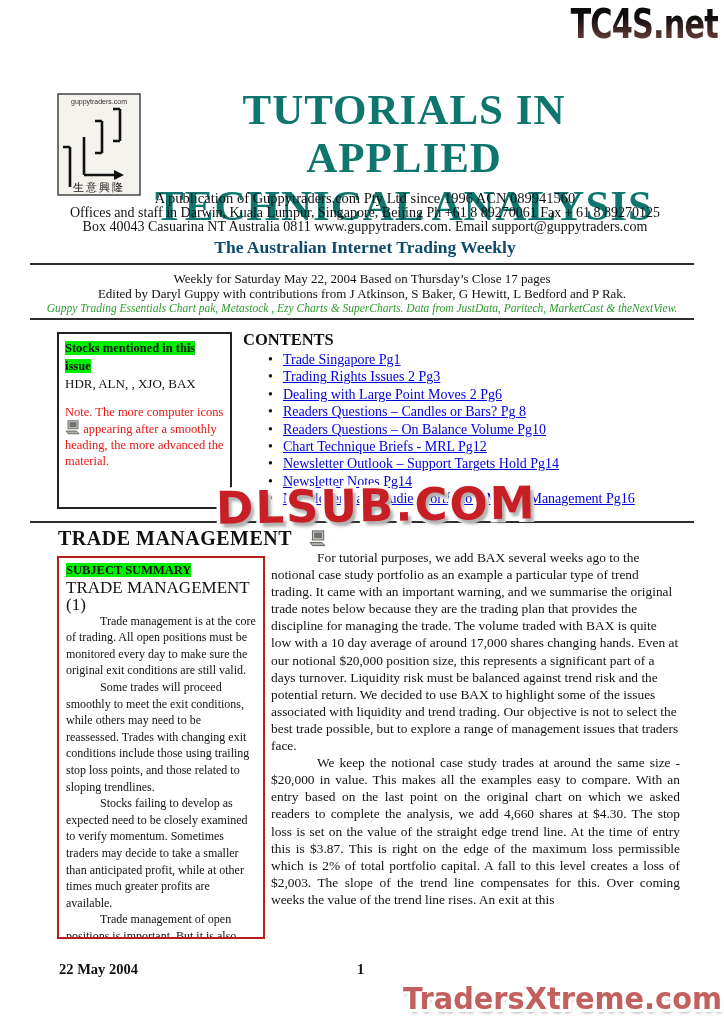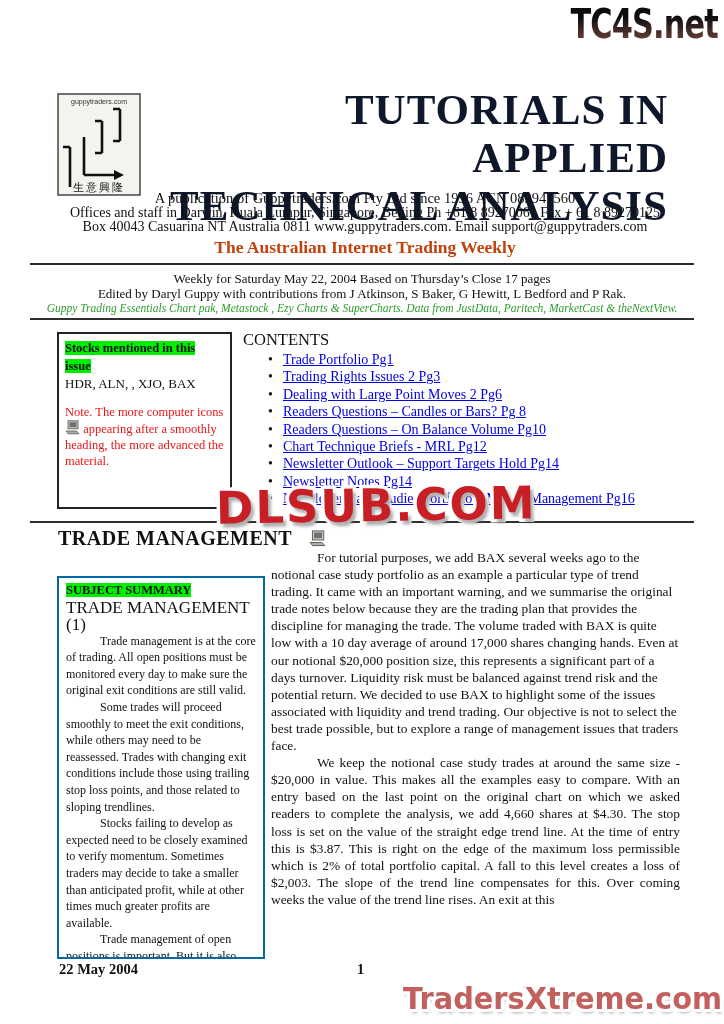--- a/index.html
+++ b/index.html
@@ -18,28 +18,28 @@
     background:linear-gradient(#0d0d0d 35%, #7d4a44 95%);
     -webkit-background-clip:text; background-clip:text; color:transparent;
     transform:scale(0.82,1.12); transform-origin:top right;
     text-shadow:0 0 0 transparent;
   }
 
   
   .logo-box { position:absolute; left:57px; top:93px; width:84px; height:103px; }
   .masthead-title {
     position:absolute; left:140px; top:86px; width:528px;
-    text-align:right; color:#0f172a; font-weight:bold;
+    text-align:center; color:#0f766e; font-weight:bold;
     font-size:43px; line-height:48px; letter-spacing:1px;
   }
   .pub-block { position:absolute; left:40px; top:190px; width:650px; text-align:center; }
   .pub-line1 { font-size:14.5px; line-height:16px; }
   .pub-line2, .pub-line3 { font-size:14px; line-height:14px; }
   .weekly-subtitle {
-    margin-top:3px; color:#c2410c; font-weight:bold; font-size:17.5px; line-height:20px;
+    margin-top:3px; color:#0c4a6e; font-weight:bold; font-size:17.5px; line-height:20px;
   }
 
   .rule { position:absolute; left:30px; width:664px; height:2px; background:#2e2e2e; }
   .rule1 { top:263px; }
   .rule2 { top:318px; }
   .rule3 { top:521px; }
 
   
   .issue-block { position:absolute; left:16px; top:271px; width:692px; text-align:center; }
   .issue-line1, .issue-line2 { font-size:13px; line-height:15px; }
@@ -47,21 +47,21 @@
 
   
   .stocks-box {
     position:absolute; left:57px; top:332px; width:175px; height:177px;
     border:2px solid #222; padding:4px 6px; overflow:hidden;
   }
   .stocks-title { display:inline; background:#00ee00; font-weight:bold; font-size:12.5px; line-height:15px; }
   .stocks-list { font-size:13px; line-height:16px; margin-top:2px; }
   .stocks-note { margin-top:12px; color:#e81515; font-size:12.5px; line-height:16px; }
 
-  .contents-heading { position:absolute; left:243px; top:330px; font-weight:normal; font-size:16.5px; }
+  .contents-heading { position:absolute; left:243px; top:330px; font-weight:bold; font-size:16.5px; }
   .contents-list { position:absolute; left:268px; top:351px; width:420px; list-style:none; }
   .contents-item { font-size:14px; line-height:17.4px; white-space:nowrap; }
   .contents-item::before { content:"\2022"; color:#111; font-size:14px; margin-right:10px; }
   .contents-link { color:#0000dd; text-decoration:underline; cursor:pointer; }
 
   
   .dlsub {
     position:absolute; left:216px; top:479px;
     font-family:"DejaVu Sans", sans-serif; font-weight:800;
     font-size:45px; letter-spacing:2px; color:#c81e25;
@@ -69,22 +69,22 @@
     text-shadow:3px 4px 3px rgba(110,110,110,0.55);
     transform:rotate(-1deg); z-index:5;
   }
 
   
   .article-heading {
     position:absolute; left:58px; top:527px; font-weight:bold;
     font-size:20px; letter-spacing:0.5px; display:flex; align-items:center; gap:17px;
   }
   .summary-box {
-    position:absolute; left:57px; top:576px; width:208px; height:383px;
-    border:2px solid #0369a1; padding:4px 7px; overflow:hidden;
+    position:absolute; left:57px; top:556px; width:208px; height:383px;
+    border:2px solid #b91c1c; padding:4px 7px; overflow:hidden;
     font-size:12px; line-height:16.6px;
   }
   .summary-label { display:inline; background:#00ee00; font-weight:bold; font-size:12.5px; }
   .summary-sub { font-size:17px; line-height:17px; }
   .summary-box p { text-indent:34px; }
 
   .body-col { position:absolute; left:271px; top:549px; width:409px; height:392px; overflow:hidden;
     font-size:13.4px; line-height:17.1px; }
   .body-col p { text-indent:46px; }
   .body-p1 { text-align:left; }
@@ -160,21 +160,21 @@
         <rect x="3" y="0.8" width="10" height="8" fill="#cfc8bd" stroke="#555" stroke-width="0.8"></rect>
         <rect x="4.5" y="2.2" width="7" height="5" fill="#707070"></rect>
         <path d="M1 11 L11.5 11 L14 13.8 L3.2 13.8 Z" fill="#b5ada1" stroke="#555" stroke-width="0.8"></path>
       </svg>
       <span>appearing after a smoothly heading, the more advanced the material.</span>
     </div>
   </div>
 
   <div class="contents-heading">CONTENTS</div>
   <ul class="contents-list">
-    <li class="contents-item"><span class="contents-link">Trade Portfolio Pg1</span></li>
+    <li class="contents-item"><span class="contents-link">Trade Singapore Pg1</span></li>
     <li class="contents-item"><span class="contents-link">Trading Rights Issues 2 Pg3</span></li>
     <li class="contents-item"><span class="contents-link">Dealing with Large Point Moves 2 Pg6</span></li>
     <li class="contents-item"><span class="contents-link">Readers Questions – Candles or Bars? Pg 8</span></li>
     <li class="contents-item"><span class="contents-link">Readers Questions – On Balance Volume Pg10</span></li>
     <li class="contents-item"><span class="contents-link">Chart Technique Briefs - MRL  Pg12</span></li>
     <li class="contents-item"><span class="contents-link">Newsletter Outlook – Support Targets Hold Pg14</span></li>
     <li class="contents-item"><span class="contents-link">Newsletter Notes Pg14</span></li>
     <li class="contents-item"><span class="contents-link">Newsletter Case Studies Portfolio – Money Management Pg16</span></li>
   </ul>
 

